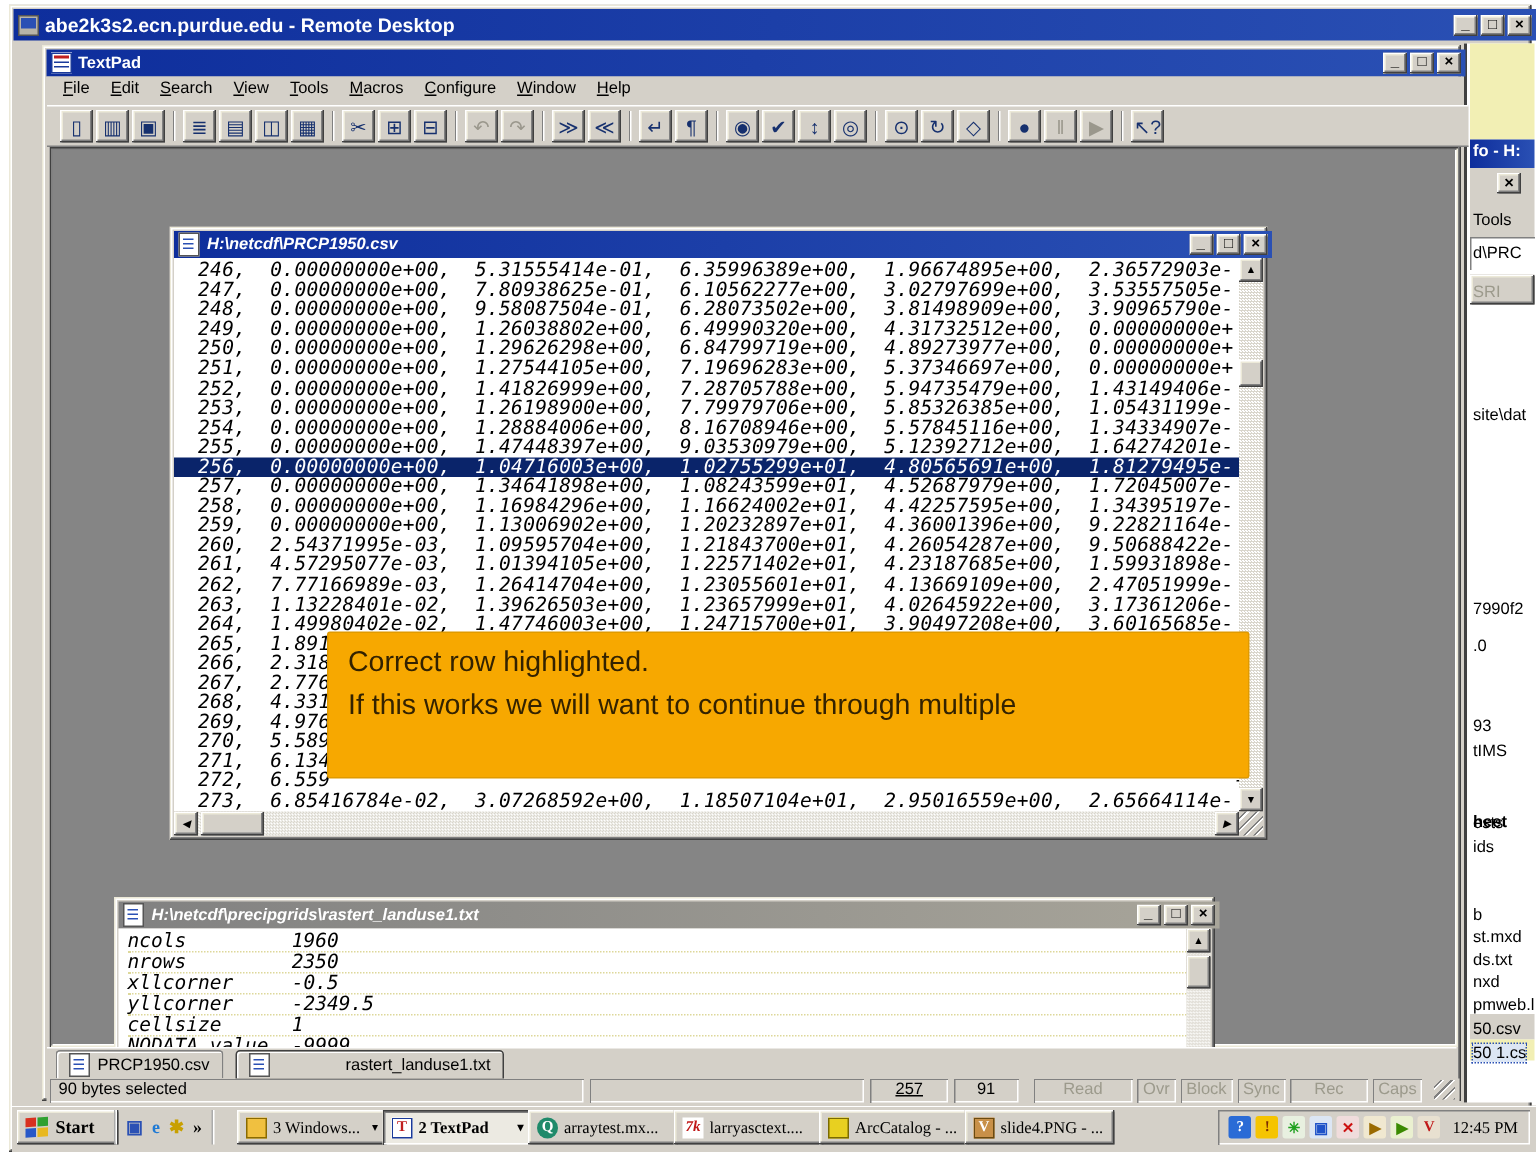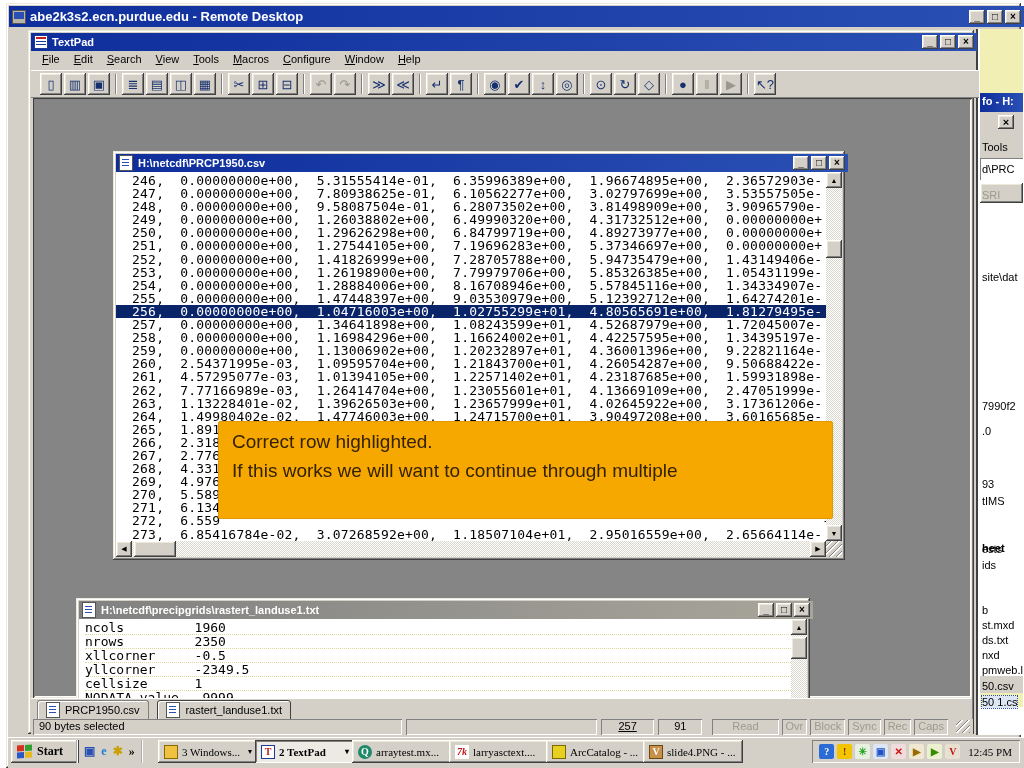--- a/index.html
+++ b/index.html
@@ -1,20 +1,20 @@
 <!DOCTYPE html>
 <html><head>
 <meta charset="utf-8">
 <style>
   html,body{margin:0;padding:0;background:#fff;}
   #screen{position:relative;width:1024px;height:768px;background:#fff;overflow:hidden;
           font-family:"Liberation Sans",sans-serif;font-size:11px;color:#000;}
   .abs{position:absolute;}
   
-  .frame{background:#D4D0C8;box-shadow:inset -1px -1px #404040,inset 1px 1px #ECE9D8,inset -2px -2px #808080,inset 2px 2px #fff;}
+  .frame{background:#D4D0C8;box-shadow:inset -1px -1px #404040,inset 1px 1px #ECE9D8,inset -2px -2px #808080,inset 2px 2px #fff;font-style:italic;}
   .raised{background:#D4D0C8;box-shadow:inset -1px -1px #404040,inset 1px 1px #fff,inset -2px -2px #808080,inset 2px 2px #ECE9D8;}
   .sunken{box-shadow:inset 1px 1px #808080,inset -1px -1px #fff;}
   .sunken2{box-shadow:inset 1px 1px #404040,inset -1px -1px #ECE9D8,inset 2px 2px #808080,inset -2px -2px #fff;}
   .titlebar{display:flex;align-items:center;color:#fff;font-weight:bold;font-size:11px;
             background:linear-gradient(90deg,#0e2e9c,#2a50b4);padding:0 3px;overflow:hidden;white-space:nowrap;}
   .titlebar.inactive{background:linear-gradient(90deg,#818181,#a8a59a);}
   .tbtn{width:16px;height:14px;margin-left:2px;font-size:10px;font-weight:bold;color:#000;
         display:flex;align-items:center;justify-content:center;flex:none;line-height:1;}
   .appicon{width:14px;height:14px;margin-right:4px;flex:none;}
   .menuitem{display:inline-block;padding:2px 7px 3px 7px;}
@@ -192,37 +192,37 @@
         <div>Correct row highlighted.</div>
         <div>If this works we will want to continue through multiple</div>
       </div>
 </div>
 
 <div class="abs" id="tabbar" style="left:31px;top:698px;width:940px;height:20px;background:#D4D0C8;box-shadow:inset 0 1px #fff;">
       <div class="tab" style="left: 6px;">
         <div class="docicon"></div>
         <div style="display: inline;">PRCP1950.csv</div>
       </div>
-      <div class="tab" style="left: 126.4px; border: 1px solid rgb(64, 64, 64);">
+      <div class="tab" style="left: 126.4px; border: 1px solid rgb(64, 64, 64); gap: 45px;">
         <div class="docicon"></div>
         <div style="display: inline;">rastert_landuse1.txt</div>
       </div>
     </div>
 
 <div class="abs" style="left:31px;top:719px;width:940px;height:15px;background:#D4D0C8;display:flex;align-items:center;gap:4px;padding-left:2px;">
   <span class="statuspanel" style="width:380px;">90 bytes selected</span>
   <span class="statuspanel" style="width:190px;"></span>
   <span class="statuspanel" style="width:44px;text-align:center;text-decoration:underline;">257</span>
   <span class="statuspanel" style="width:34px;text-align:center;">91</span>
   <span id="status-indicators" style="display:flex;gap:3px;margin-left:6px;">
         <div class="statuspanel dim" style="padding: 1px 20px;">Read</div>
         <div class="statuspanel dim" style="padding: 1px 4px;">Ovr</div>
         <div class="statuspanel dim" style="padding: 1px 4px;">Block</div>
         <div class="statuspanel dim" style="padding: 1px 4px;">Sync</div>
-        <div class="statuspanel dim" style="padding: 1px 4px;">Rec</div>
+        <div class="statuspanel dim" style="padding: 1px 16px;">Rec</div>
         <div class="statuspanel dim" style="padding: 1px 4px;">Caps</div>
       </span>
   <span style="flex:1"></span>
   <span class="grip" style="width:15px;height:13px;margin-right:3px;"></span>
 </div>
 
 <div class="abs" style="left:8px;top:737px;width:1016px;height:31px;background:#D4D0C8;box-shadow:inset 0 1px #fff;font-family:Liberation Serif, serif;">
   <div class="taskbtn" style="left:3px;width:56px;font-weight:bold;font-size:12px;">
     <span class="flag">
       <i style="left:0;top:0;background:#d83020;"></i>

